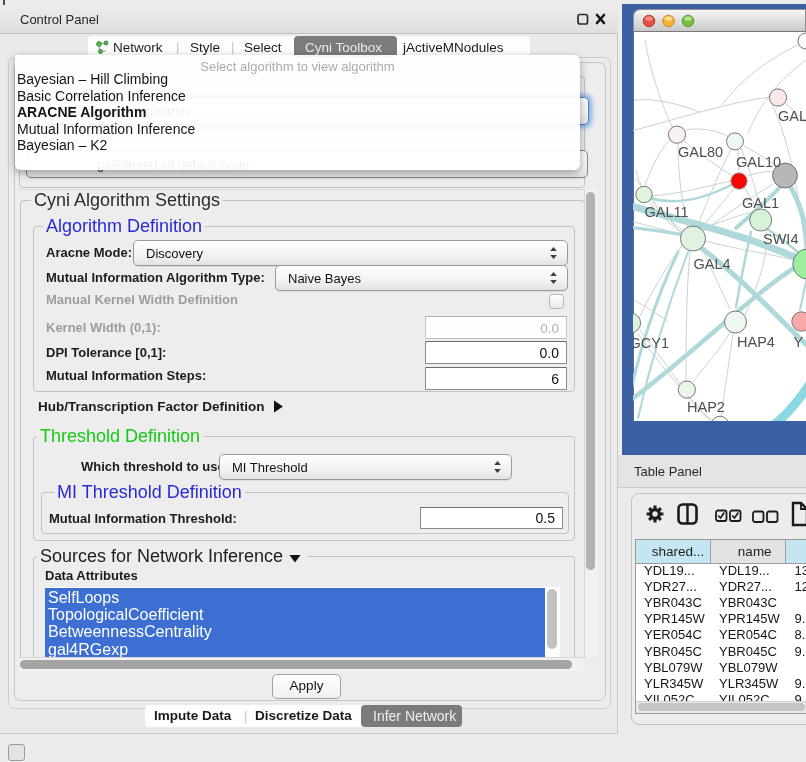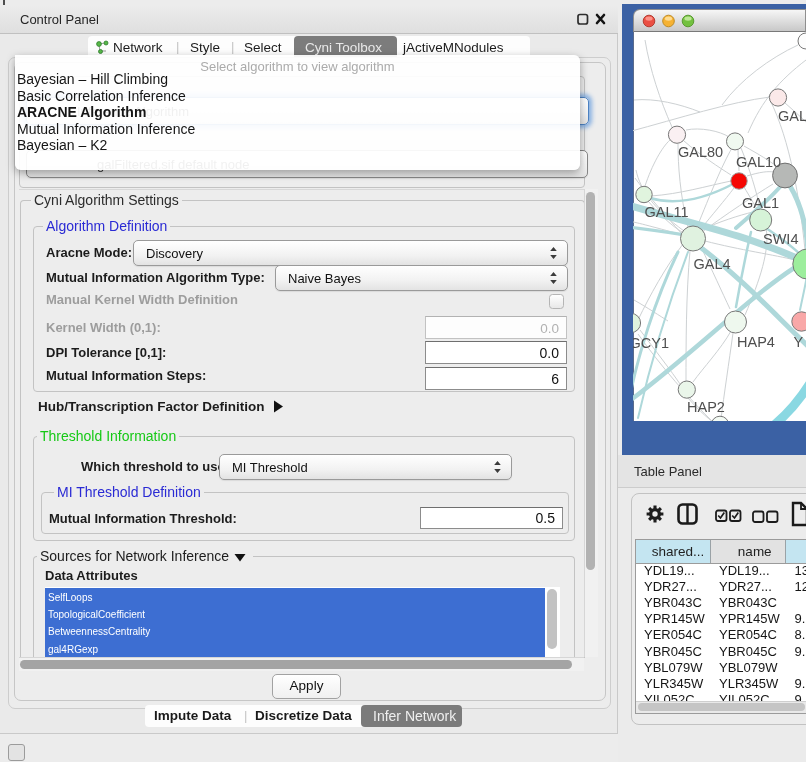--- a/index.html
+++ b/index.html
@@ -3,21 +3,21 @@
 <meta charset="utf-8">
 <style>
 html,body{margin:0;padding:0;}
 body{font-family:"Liberation Sans", sans-serif;}
 #stage{position:relative;width:806px;height:762px;background:#ececec;overflow:hidden;}
 .abs{position:absolute;}
 .b{font-weight:bold;}
 .lbl{font-size:13px;font-weight:bold;color:#1c1c1c;white-space:nowrap;}
 .dis{color:#9d9d9d;}
 .grp{position:absolute;border:1px solid #c3c3c3;border-radius:4px;}
-.gtit{position:absolute;background:#ededed;padding:0 3px;font-size:14px;white-space:nowrap;line-height:13px;}
+.gtit{position:absolute;background:#ededed;padding:0 3px;font-size:18px;white-space:nowrap;line-height:13px;}
 .combo{position:absolute;border:1px solid #9a9a9a;border-radius:5px;background:linear-gradient(#ffffff,#f2f2f2 60%,#e3e3e3);box-shadow:0 1px 1px rgba(0,0,0,0.08);}
 .combo .ct{position:absolute;left:12px;top:50%;transform:translateY(-50%);font-size:13px;color:#111;white-space:nowrap;}
 .carr{position:absolute;right:9px;top:50%;transform:translateY(-50%);width:9px;height:14px;}
 .tfield{position:absolute;background:#fff;border:1px solid #8c8c8c;border-top-color:#6f6f6f;}
 .tfield .tv{position:absolute;right:7px;top:50%;transform:translateY(-50%);font-size:14px;color:#111;}
 .popitem{position:absolute;left:17px;font-size:14px;color:#151515;white-space:nowrap;line-height:15px;}
 </style>
 </head>
 <body>
 <div id="stage">
@@ -94,21 +94,21 @@
 <div class="tfield" style="left:425px;top:367px;width:140px;height:21px;">
   <div class="tv">6</div>
 </div>
 
 <div class="lbl abs" style="left:38px;top:399px;font-size:13.5px;">Hub/Transcription Factor Definition</div>
 <svg class="abs" style="left:272px;top:399px;" width="13" height="15" viewBox="0 0 13 15">
       <path d="M2 1.5 L11 7.5 L2 13.5 Z" fill="#111"></path>
     </svg>
 
 <div class="grp" style="left:33px;top:436px;width:540px;height:103px;"></div>
-<div class="gtit" style="left:37px;top:430px;color:#16c916;">Threshold Information</div>
+<div class="gtit" style="left:37px;top:430px;color:#16c916;">Threshold Definition</div>
 <div class="lbl abs" style="left:81px;top:459px;">Which threshold to use:</div>
 <div class="combo" style="left:219px;top:454px;width:291px;height:24px;">
   <div class="ct">MI Threshold</div>
   <svg class="carr" viewBox="0 0 9 14">
         <path d="M1.2 5 L4.5 1 L7.8 5 Z M1.2 9 L4.5 13 L7.8 9 Z" fill="#3c3c3c"></path>
       </svg>
 </div>
 <div class="grp" style="left:41px;top:492px;width:526px;height:40px;"></div>
 <div class="gtit" style="left:54px;top:486px;color:#2a2ad4;">MI Threshold Definition</div>
 <div class="lbl abs" style="left:49px;top:511px;">Mutual Information Threshold:</div>
@@ -116,21 +116,21 @@
   <div class="tv">0.5</div>
 </div>
 
 <div class="abs" style="left:33px;top:556px;width:540px;height:101px;border:1px solid #c3c3c3;border-bottom:none;border-radius:4px 4px 0 0;"></div>
 <div class="gtit" style="left:37px;top:550px;color:#1d1d1d;padding-right:6px;">Sources for Network Inference <svg style="vertical-align:-2px;" width="14" height="11" viewBox="0 0 14 11">
         <path d="M1.5 2 L12.5 2 L7 9.5 Z" fill="#111"></path>
       </svg></div>
 <div class="lbl abs" style="left:45px;top:568px;">Data Attributes</div>
 <div class="abs" style="left:45px;top:587px;width:515px;height:70px;background:#ffffff;overflow:hidden;">
   <div class="abs" style="left:0;top:1px;width:500px;height:69px;background:#3d6ed2;"></div>
-  <div class="abs" style="left:3px;top:2px;font-size:10px;color:#fff;line-height:17.2px;white-space:nowrap;">SelfLoops<br>TopologicalCoefficient<br>BetweennessCentrality<br>gal4RGexp</div>
+  <div class="abs" style="left:3px;top:2px;font-size:16px;color:#fff;line-height:17.2px;white-space:nowrap;">SelfLoops<br>TopologicalCoefficient<br>BetweennessCentrality<br>gal4RGexp</div>
   <div class="abs" style="left:502px;top:2px;width:9.5px;height:60px;background:#c2c2c2;border-radius:5px;"></div>
 </div>
 
 <div class="abs" style="left:584px;top:189px;width:13px;height:468px;background:#f1f1f1;border-left:1px solid #d6d6d6;"></div>
 <div class="abs" style="left:586px;top:192px;width:9px;height:378px;background:#b2b2b2;border-radius:5px;"></div>
 <div class="abs" style="left:19px;top:657px;width:565px;height:13px;background:#f1f1f1;border-top:1px solid #d6d6d6;"></div>
 <div class="abs" style="left:20px;top:659.5px;width:552px;height:9px;background:#a4a4a4;border-radius:5px;"></div>
 
 <div class="abs" style="left:272px;top:674px;width:67px;height:23px;background:linear-gradient(#ffffff,#f0f0f0);border:1px solid #a2a2a2;border-radius:5px;text-align:center;font-size:13.5px;color:#111;line-height:22px;">Apply</div>
 

